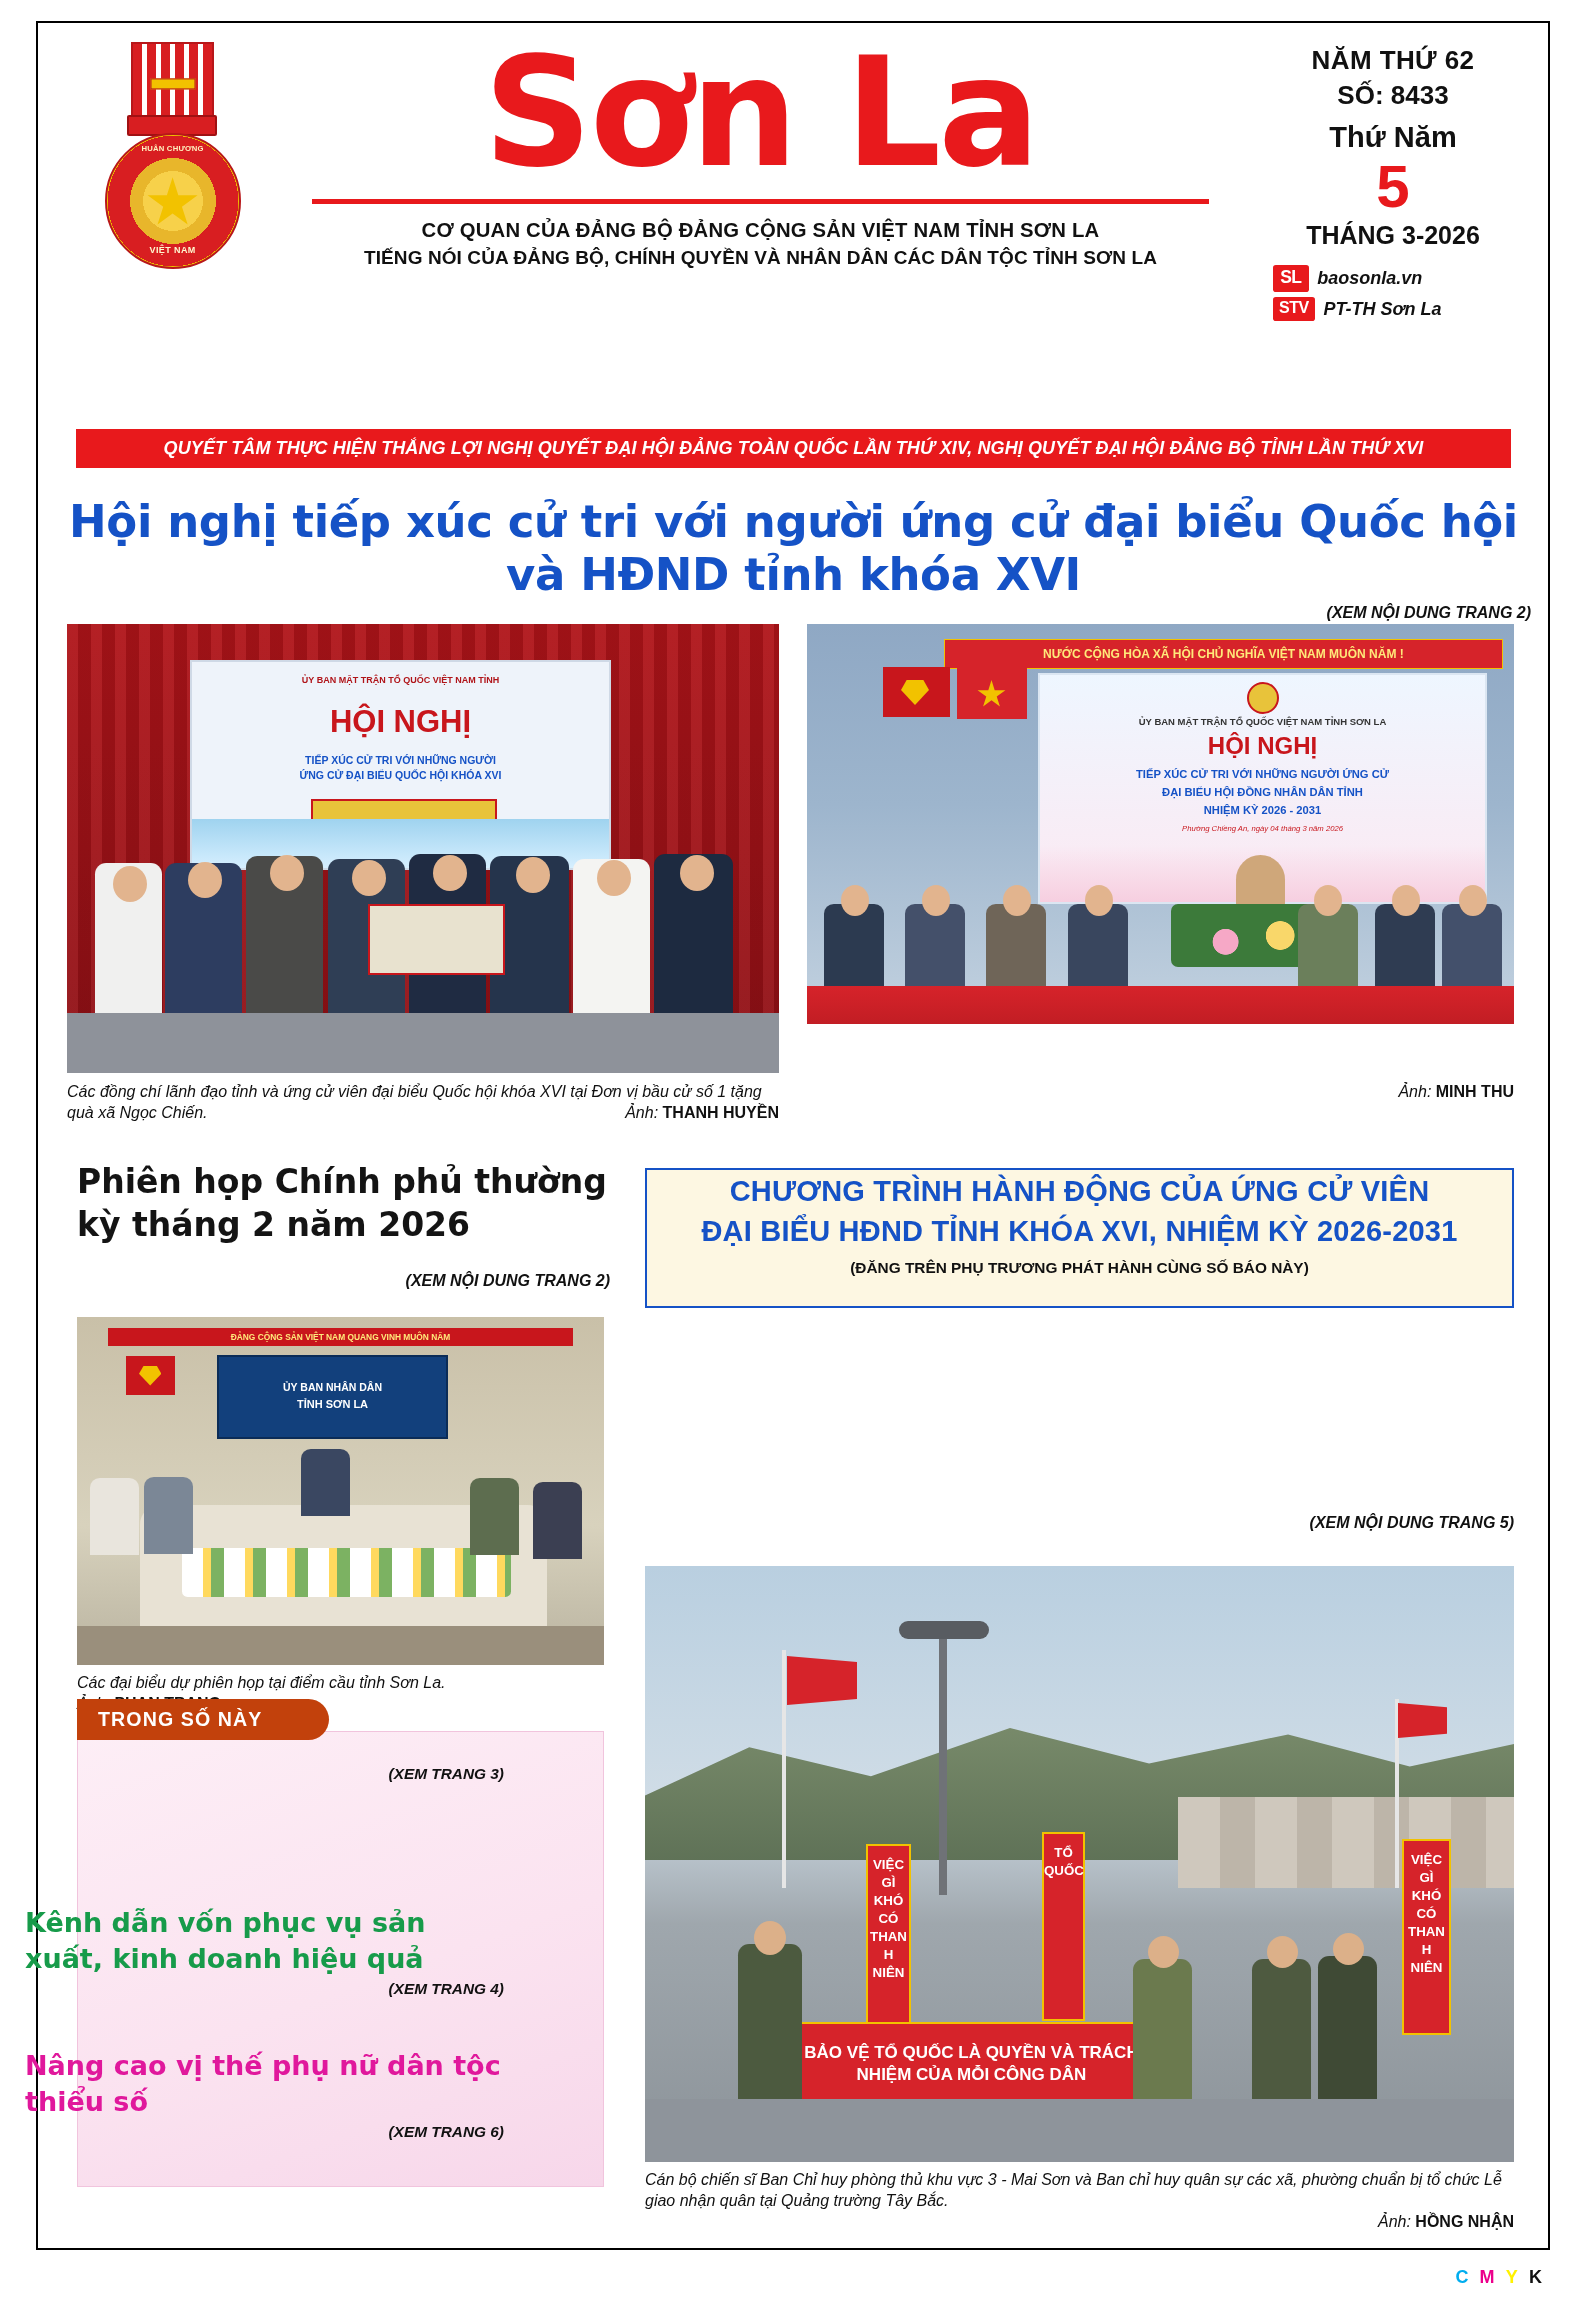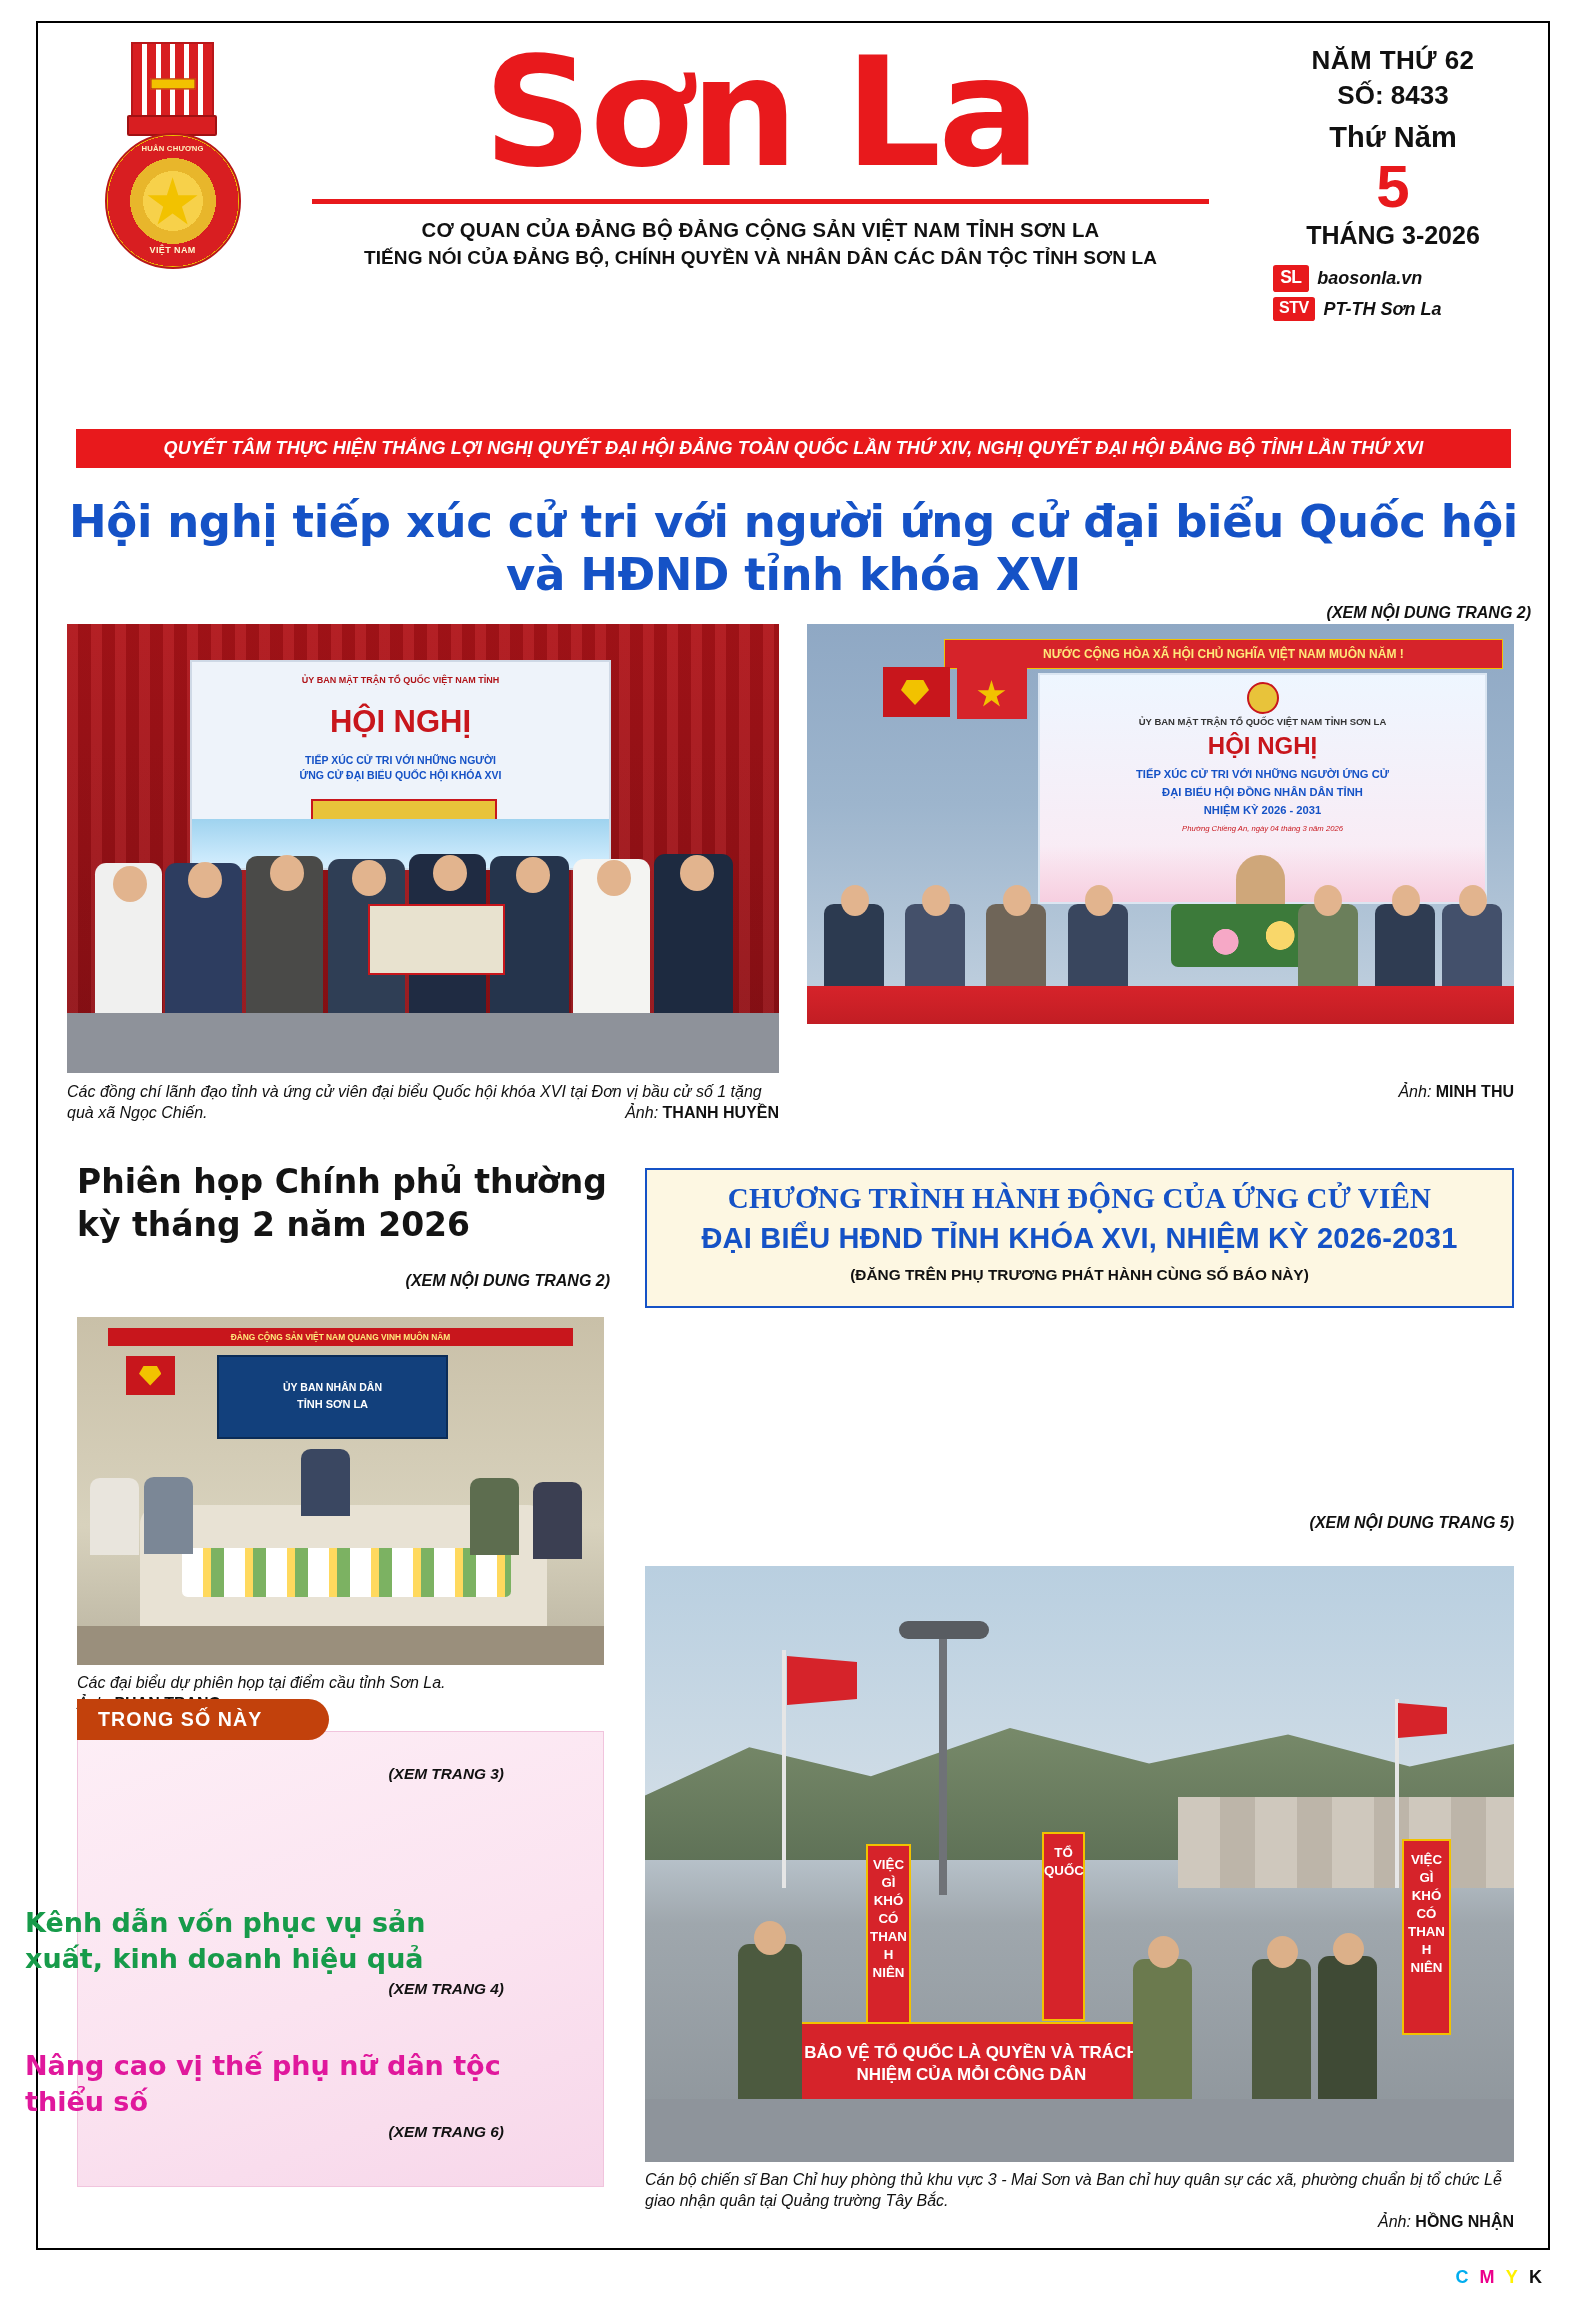--- a/index.html
+++ b/index.html
@@ -314,26 +314,25 @@
   .blue-box {
     position: absolute;
     left: 645px; top: 1168px;
     width: 869px; height: 140px;
     border: 2.8px solid #1552c6;
     background: #fdf7e2;
     box-sizing: border-box;
     text-align: center;
   }
   .blue-box-l1 {
-    margin-top: 12px;
+    margin-top: 5px;
     font-size: 29px;
     font-weight: bold;
     color: #1552c6;
     letter-spacing: 0.2px;
-    font-family: Liberation Serif, serif;
   }
   .blue-box-l2 {
     margin-top: 7px;
     font-size: 29px;
     font-weight: bold;
     color: #1552c6;
     letter-spacing: 0.2px;
   }
   .blue-box-sub {
     margin-top: 11.2px;

